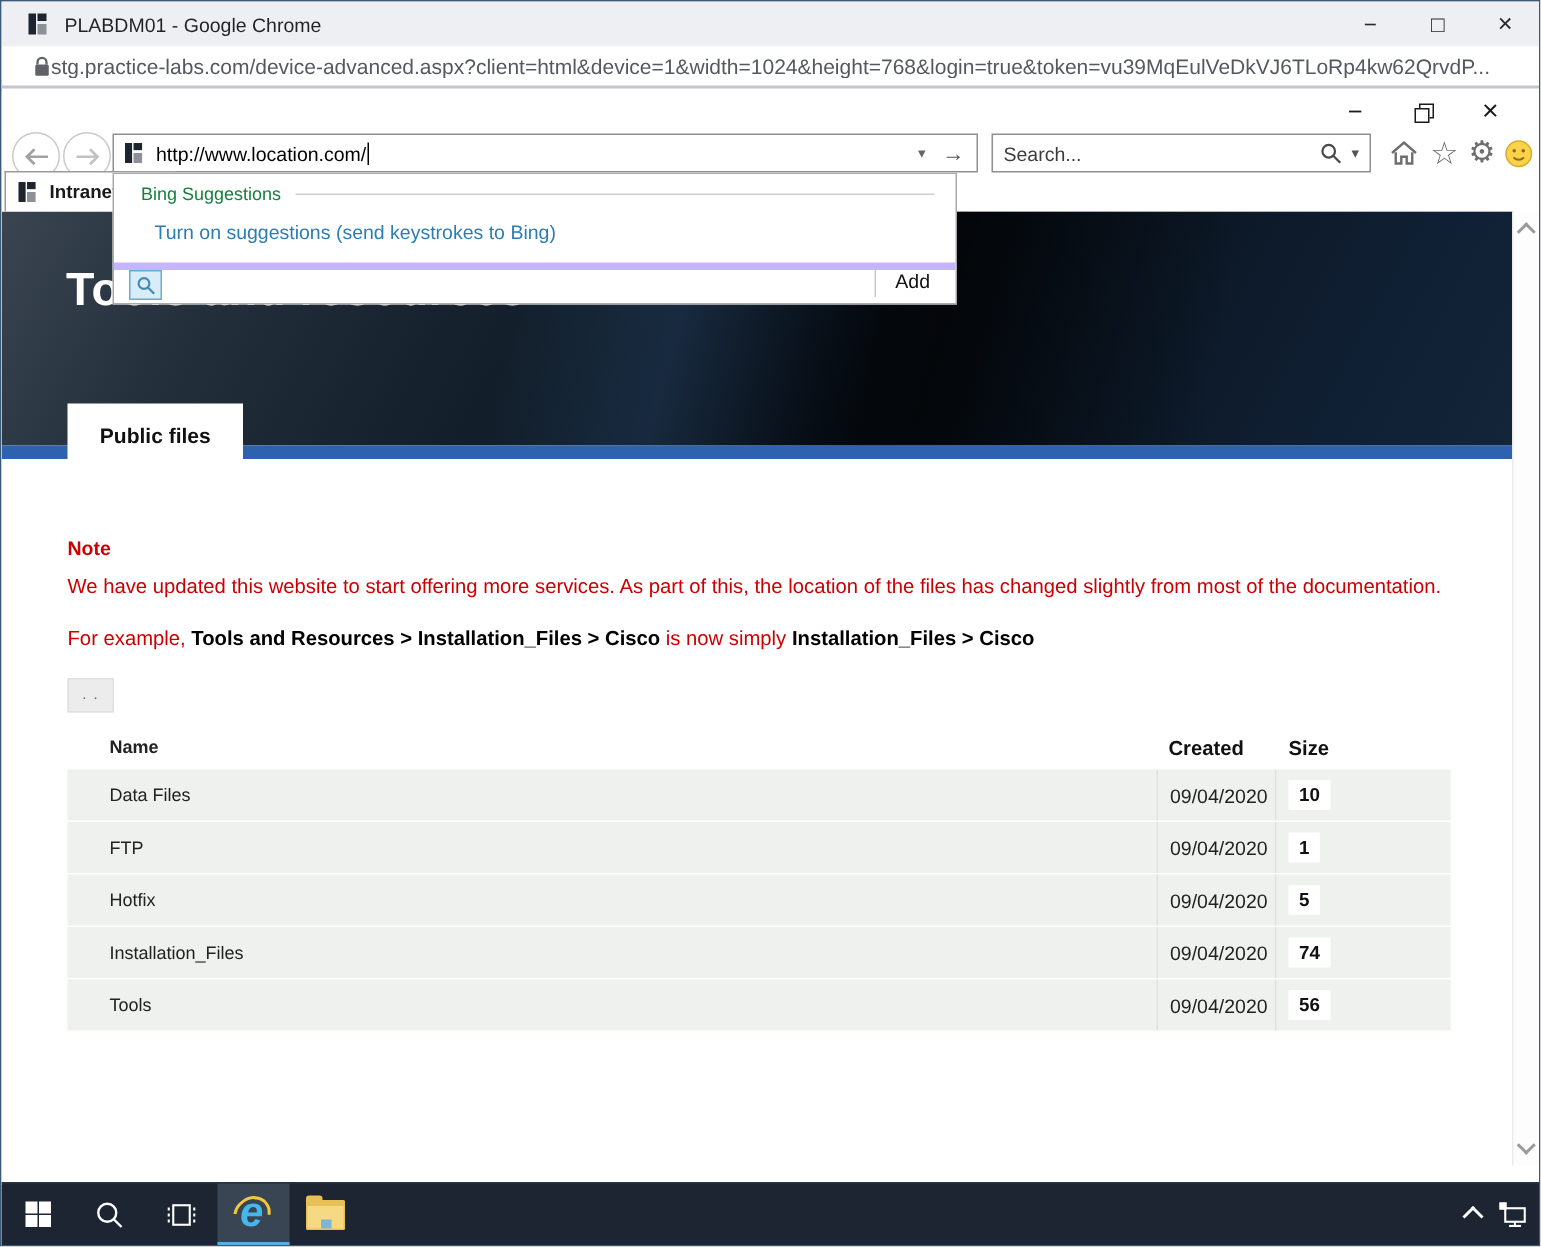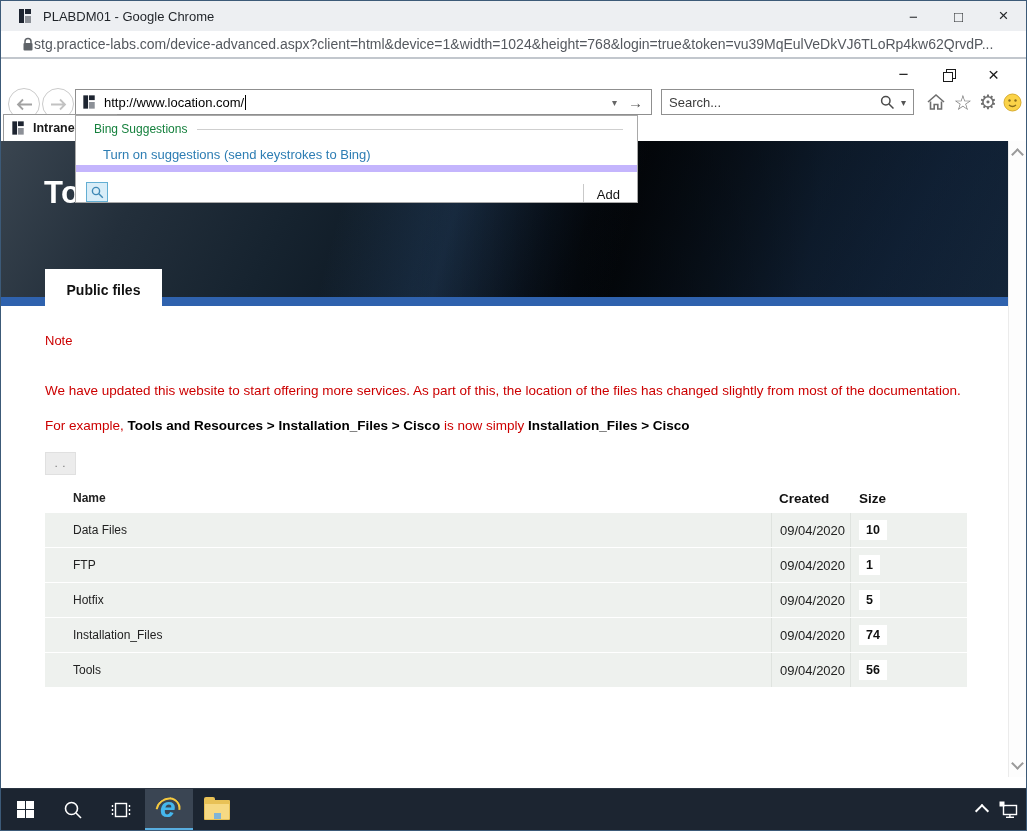--- a/index.html
+++ b/index.html
@@ -60,21 +60,21 @@
   .content{position:absolute;left:0;top:80px;right:17px;bottom:0;background:#fff;overflow:hidden;}
   .hero{position:absolute;left:0;top:0;right:0;height:156px;
         background:
           linear-gradient(105deg, rgba(255,255,255,0) 34%, rgba(70,120,180,0.22) 45%, rgba(40,80,130,0.12) 54%, rgba(0,0,0,0) 62%),
           linear-gradient(100deg, rgba(0,0,0,0) 42%, rgba(0,0,0,0.75) 58%, rgba(8,16,28,0.35) 80%),
           linear-gradient(118deg,#3a4550 0%,#232f3b 15%,#16232f 30%,#0c1722 45%,#070d14 58%,#0d1a28 72%,#142840 88%,#1a3048 100%);}
   .hero-title{position:absolute;left:43px;top:34px;font-size:31px;font-weight:bold;color:#fff;letter-spacing:0.3px;}
   .accent-bar{position:absolute;left:0;top:156px;right:0;height:9px;background:var(--accent-bar,#2f62ae);}
   .public-tab{position:absolute;left:44px;top:128px;width:117px;height:41px;background:#fff;z-index:5;
               display:flex;align-items:center;justify-content:center;font-size:14px;font-weight:bold;color:#111;}
-  .note-title{position:absolute;left:44px;top:192px;font-size:13px;font-weight:normal;color:var(--note-red,#c00);}
+  .note-title{position:absolute;left:44px;top:217px;font-size:13px;font-weight:bold;color:var(--note-red,#c00);}
   .note-body{position:absolute;left:44px;top:242px;width:925px;font-size:13.5px;color:var(--note-red,#c00);}
   .note-example{position:absolute;left:44px;top:277px;font-size:13.5px;color:var(--note-red,#c00);}
   .note-example b{color:#000;font-weight:bold;}
   .parent-btn{position:absolute;left:44px;top:311px;width:31px;height:23px;background:#ececec;
               border:1px solid #e0e0e0;font-size:10px;color:#666;display:flex;align-items:center;
               justify-content:center;letter-spacing:1px;box-sizing:border-box;}
   .file-table{position:absolute;left:44px;top:342px;width:922px;}
   .ft-header{display:flex;height:30px;align-items:center;font-weight:bold;font-size:13.5px;color:#111;}
   .ft-row{display:flex;height:34px;align-items:center;background:#eef1ee;border-bottom:1px solid #fff;}
   .ft-cell-name{width:726px;padding-left:28px;box-sizing:border-box;font-size:12px;color:#222;}
@@ -91,22 +91,22 @@
   .chev.up{top:9px;transform:rotate(45deg);}
   .chev.down{bottom:9px;transform:rotate(225deg);}
 
   
   .bing-dropdown{position:absolute;left:74px;top:54px;width:563px;height:88px;background:#fff;
                  border:1px solid #a9a9a9;z-index:60;box-sizing:border-box;}
   .bs-header{position:absolute;left:18px;top:6px;right:14px;display:flex;align-items:center;gap:10px;}
   .bs-header-label{font-size:12px;color:#15803d;white-space:nowrap;}
   .bs-line{flex:1;height:1px;background:#cfcfcf;}
   .bs-link{position:absolute;left:27px;top:31px;font-size:13px;color:var(--suggestion-link,#2d7db3);}
-  .bs-footer{position:absolute;left:0;right:0;bottom:0;height:37px;border-top:7px solid #c4b5fd;
-             display:flex;align-items:flex-end;padding:0 10px;box-sizing:border-box;}
+  .bs-footer{position:absolute;left:0;right:0;bottom:0;height:27px;border-top:5px solid #c4b5fd;
+             display:flex;align-items:flex-start;padding:0 10px;box-sizing:border-box;}
   .bs-mag{width:22px;height:20px;border:1px solid #63aed3;background:#d9edf8;display:flex;
           align-items:center;justify-content:center;box-sizing:border-box;}
   .bs-sep{width:1px;height:18px;background:#c9c9c9;margin-right:13px;}
   .bs-add{font-size:13px;color:#111;margin-right:7px;}
 
   
   .taskbar{position:absolute;left:0;bottom:0;right:0;height:42px;background:var(--taskbar-bg,#1c2531);
            display:flex;align-items:stretch;border-top:1px solid #2a3442;box-sizing:border-box;}
   .tb-btn{width:48px;display:flex;align-items:center;justify-content:center;}
   .tb-btn.active{background:#3a4553;border-bottom:2px solid var(--taskbar-active-underline,#58aee0);box-sizing:border-box;}

